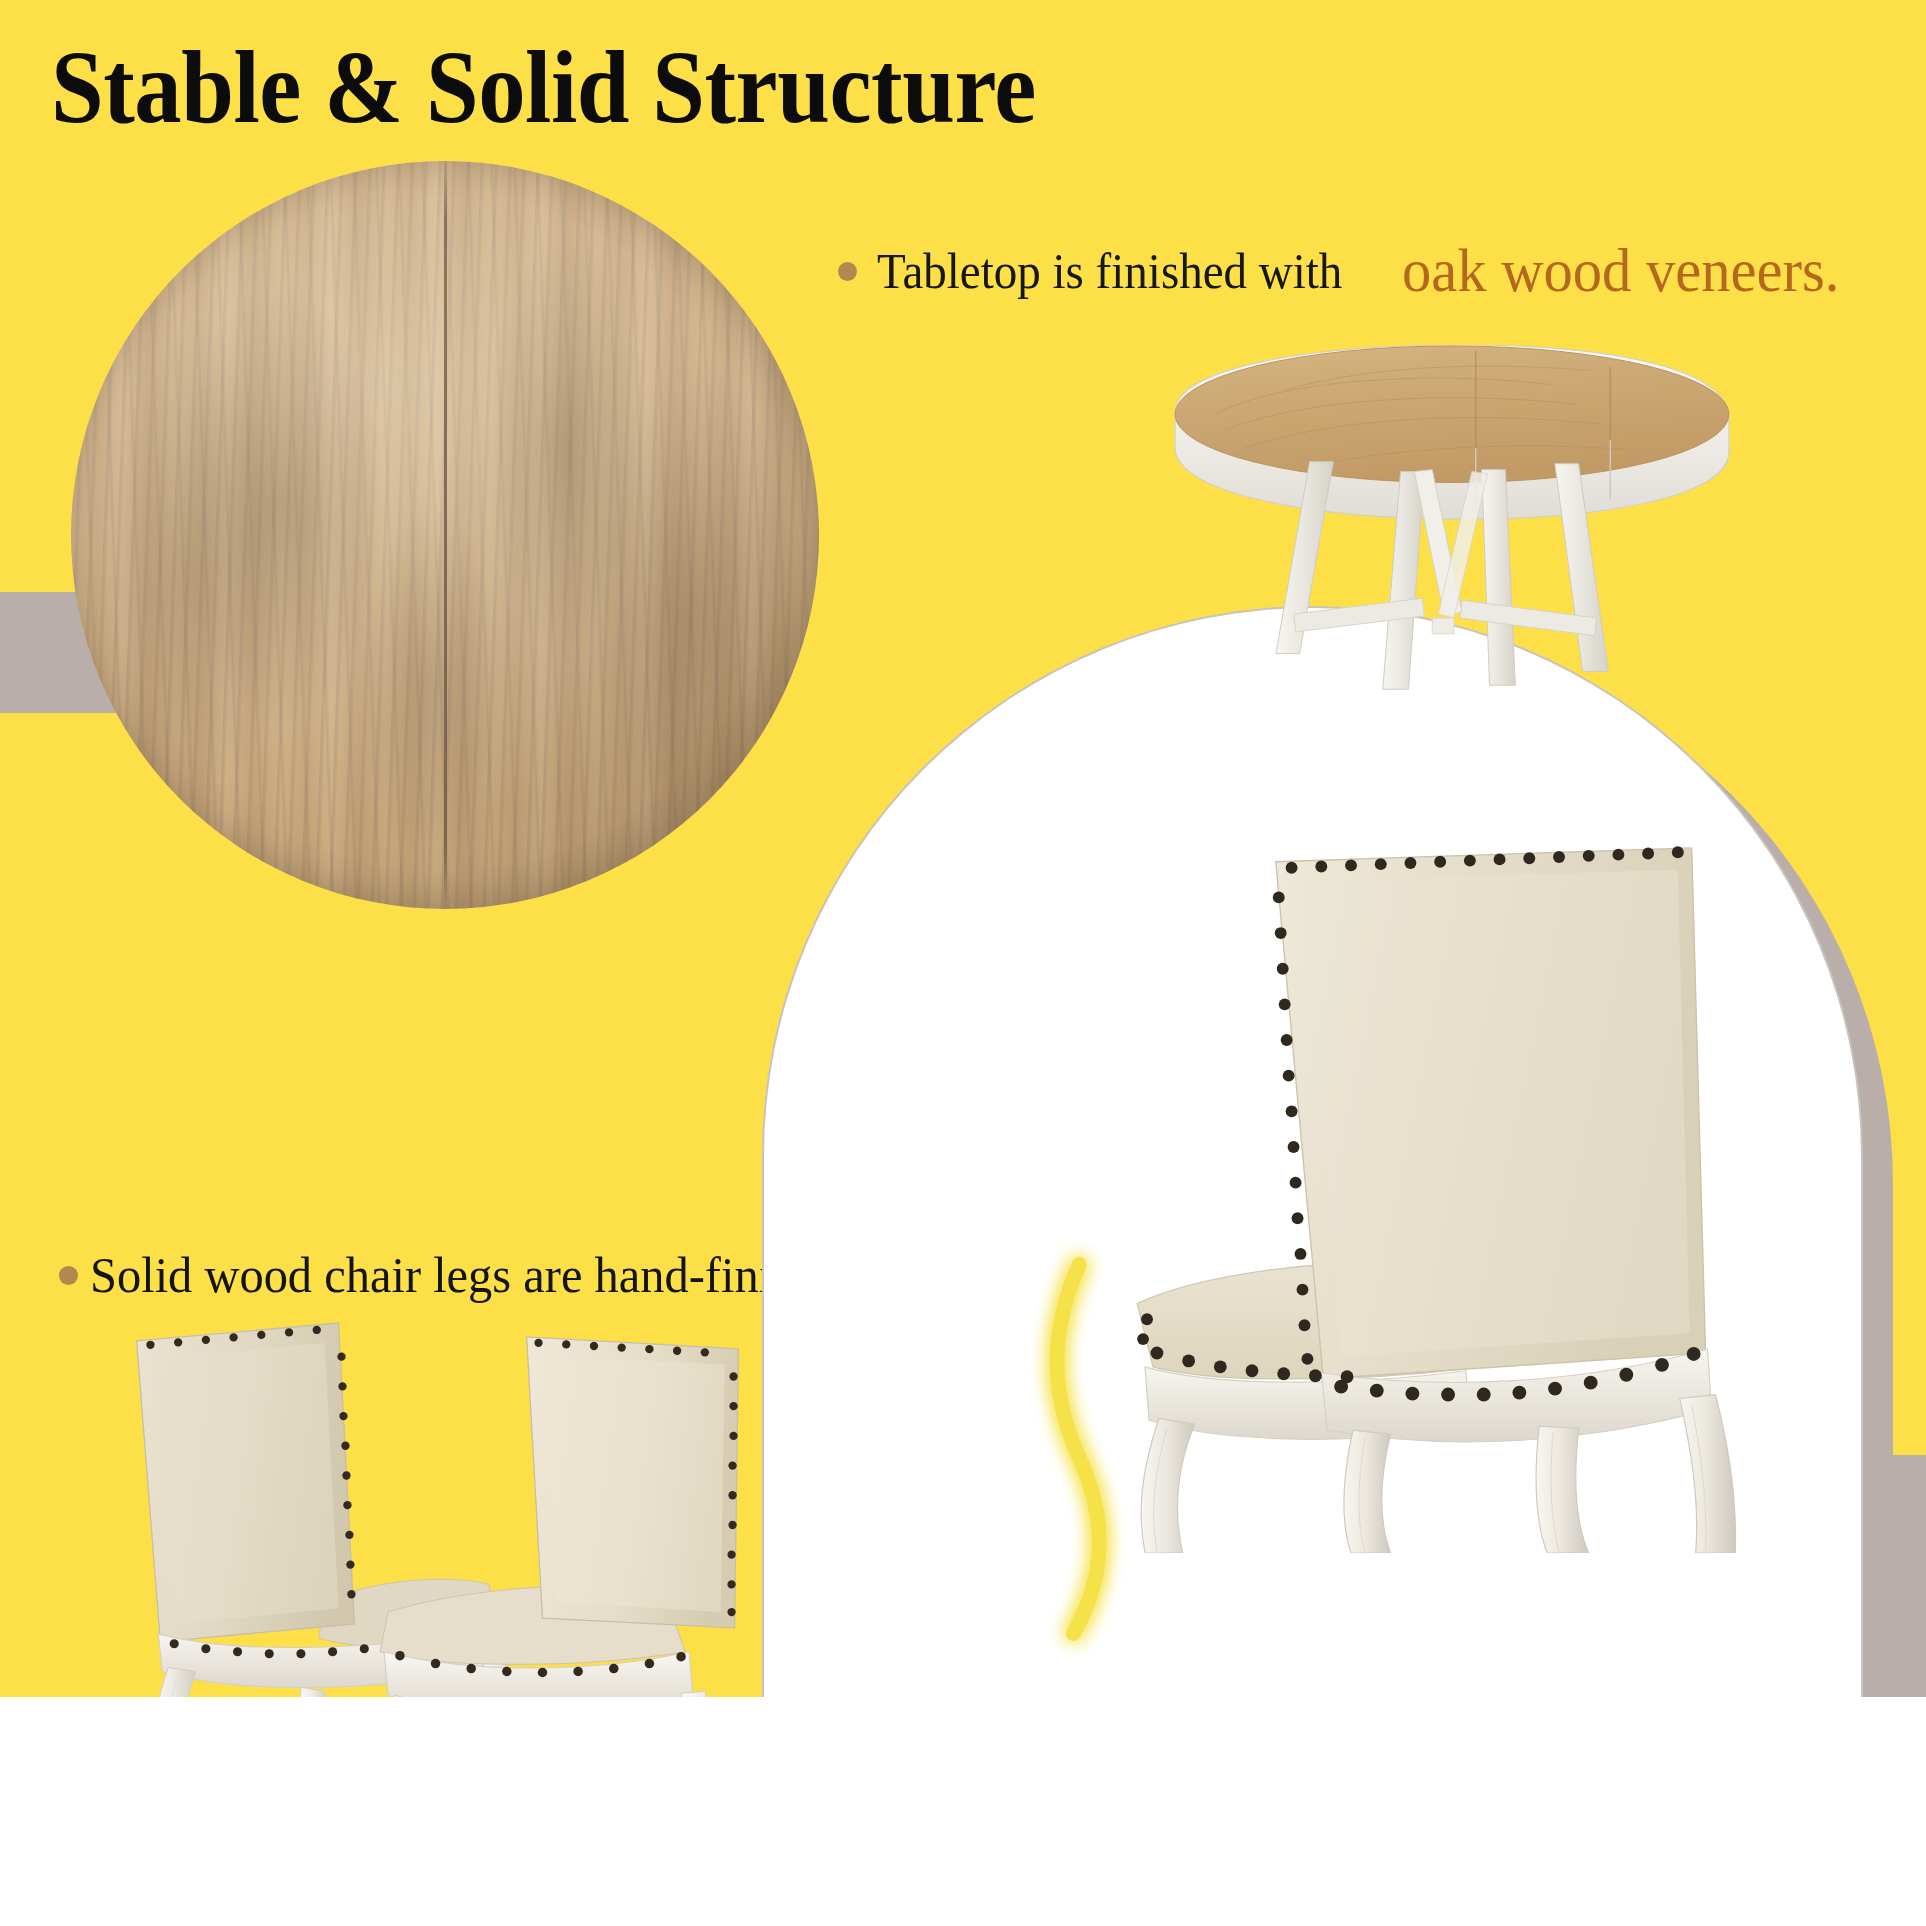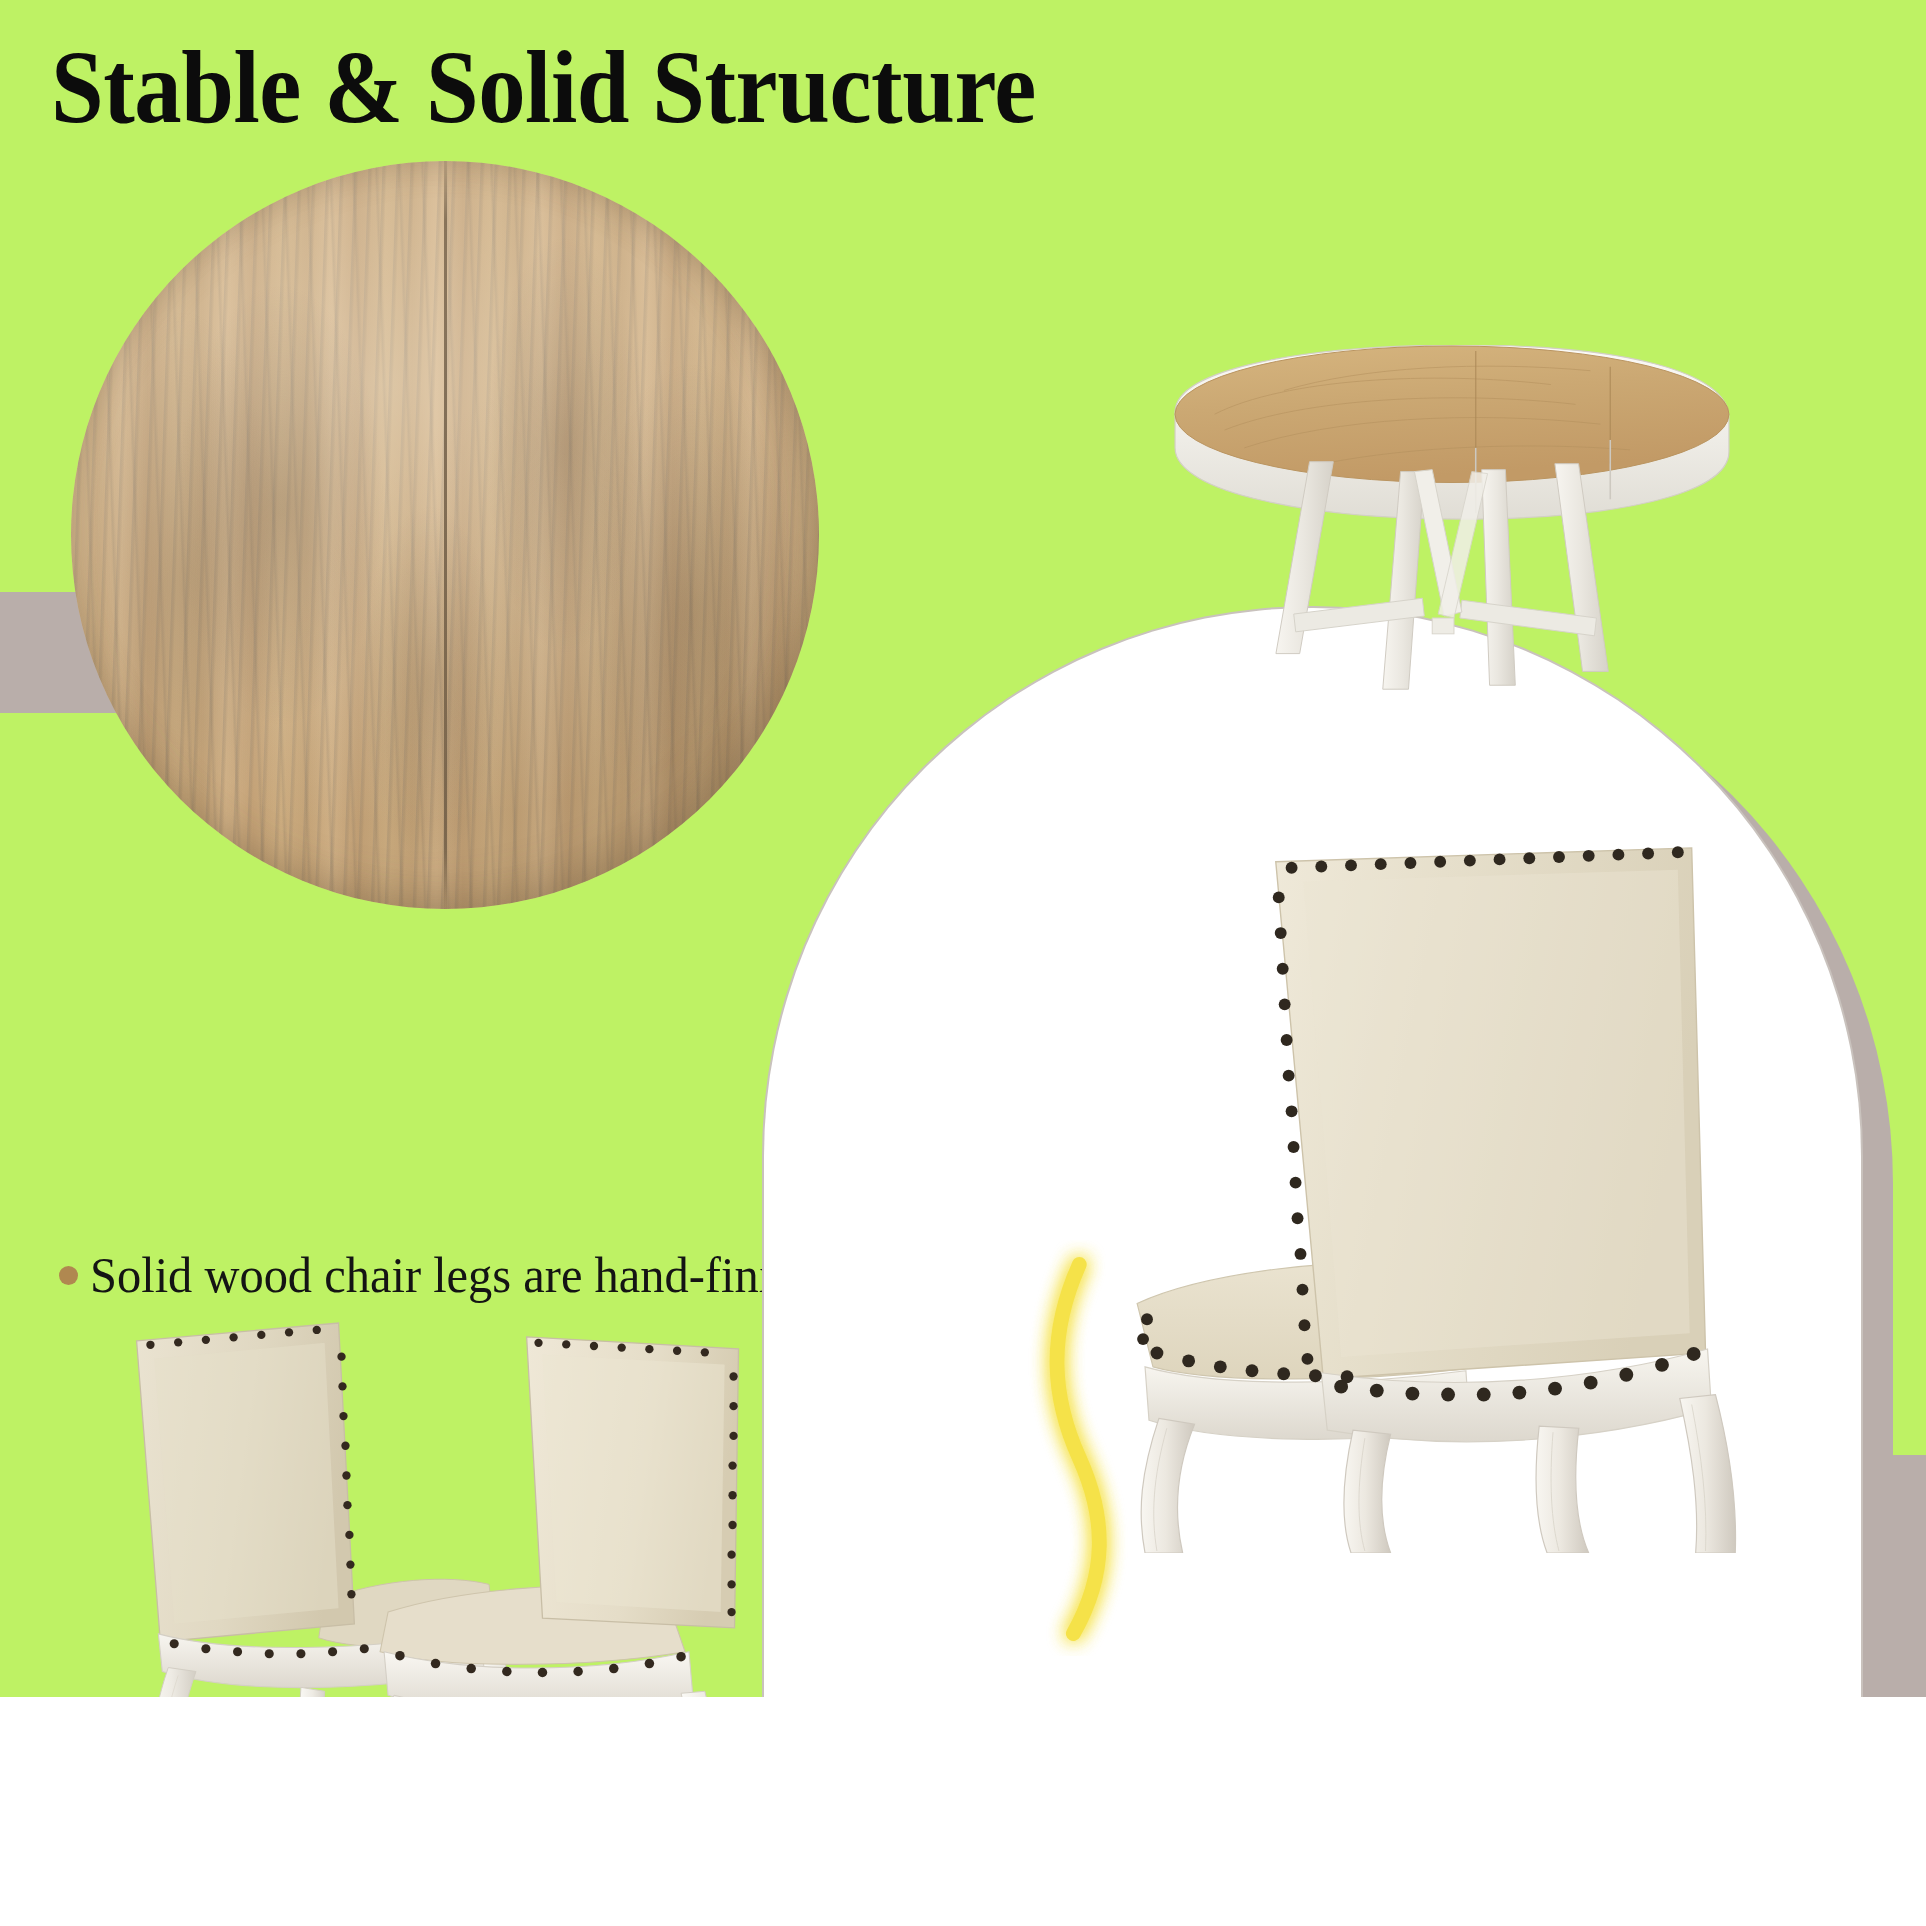--- a/index.html
+++ b/index.html
@@ -6,21 +6,21 @@
   * { box-sizing: border-box; margin: 0; padding: 0; }
   html, body {
     width: 1927px; height: 1927px;
     background: #ffffff;
     font-family: "Liberation Serif", serif;
     overflow: hidden;
   }
   #page {
     position: relative;
     width: 1927px; height: 1697px;
-    background: #bef264;
+    background: #fde047;
     overflow: hidden;
   }
 
   
   .page-title {
     position: absolute;
     left: 51px; top: 30px;
     font-family: "Liberation Serif", serif;
     font-size: 103px;
     line-height: 1.12;
@@ -194,20 +194,25 @@
   <div class="bar bar-right-edge"></div>
 
   <h1 class="page-title">Stable &amp; Solid Structure</h1>
 
   <div class="tabletop-closeup">
     <div class="cathedral"></div>
     <div class="seam"></div>
     <div class="rim"></div>
   </div>
 
+  <div class="bullet-row" id="bullet-tabletop">
+    <span class="bullet-dot"></span>
+    <span class="lead">Tabletop is finished with</span>
+    <span class="emph">oak wood veneers.</span>
+  </div>
 
   <div class="arch-shadow"></div>
 
   <div class="arch-panel"></div>
 
   <div class="table-photo">
     <svg viewBox="0 0 640 368" xmlns="http://www.w3.org/2000/svg">
       <defs>
         <linearGradient id="oakTop" x1="0" y1="0" x2="0.3" y2="1">
           <stop offset="0%" stop-color="#d6b57f"></stop>

